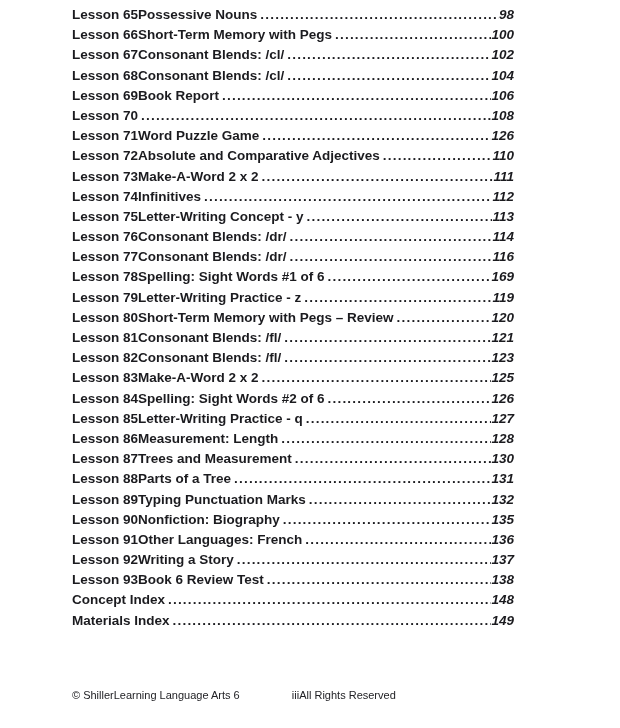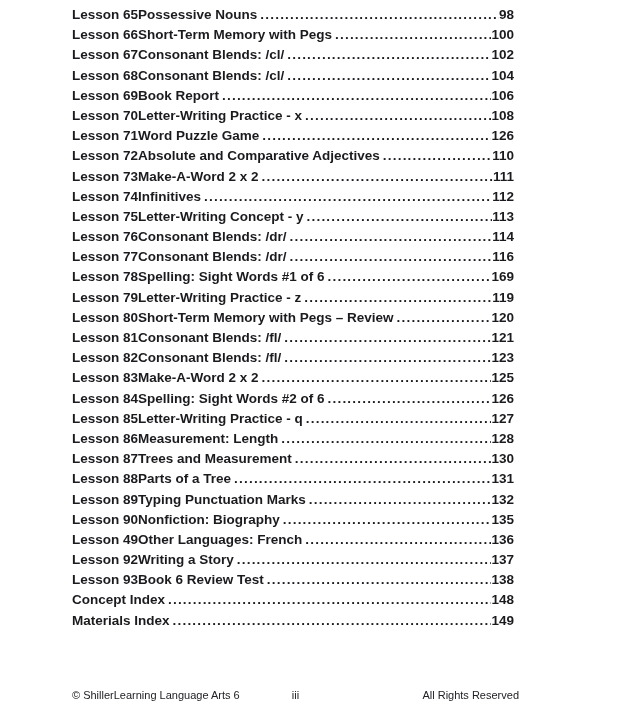--- a/index.html
+++ b/index.html
@@ -44,35 +44,36 @@
   }
   .dots {
     flex: 1 1 auto;
     overflow: hidden;
     letter-spacing: 1.2px;
     padding-left: 3px;
     padding-right: 1px;
   }
   .page-num {
     flex: 0 0 auto;
+    font-style: italic;
   }
   .footer {
     position: absolute;
     left: 72px;
     right: 65px;
     top: 689px;
     display: flex;
     align-items: baseline;
     font-size: 11px;
     font-weight: normal;
     color: #222226;
   }
   .f-left  { flex: 1 1 0; text-align: left; }
   .f-center{ flex: 0 0 auto; text-align: right; }
-  .f-right { flex: 1 1 0; text-align: right; }
+  .f-right { flex: 1 1 0; text-align: left; }
 </style>
 </head>
 <body>
 
 <div class="page">
 
   <div class="toc" id="toc">
     <div class="row">
       <span class="label">Lesson 65</span>
       <span class="title">Possessive Nouns</span>
@@ -103,21 +104,20 @@
 
     <div class="row">
       <span class="label">Lesson 69</span>
       <span class="title">Book Report</span>
       <span class="dots">................................................................................................................................................................</span>
       <span class="page-num">106</span>
     </div>
 
     <div class="row">
       <span class="label">Lesson 70</span>
-      <span class="title">Letter-Writing Practice - x</span>
       <span class="dots">................................................................................................................................................................</span>
       <span class="page-num">108</span>
     </div>
 
     <div class="row">
       <span class="label">Lesson 71</span>
       <span class="title">Word Puzzle Game</span>
       <span class="dots">................................................................................................................................................................</span>
       <span class="page-num">126</span>
     </div>
@@ -249,21 +249,21 @@
     </div>
 
     <div class="row">
       <span class="label">Lesson 90</span>
       <span class="title">Nonfiction: Biography</span>
       <span class="dots">................................................................................................................................................................</span>
       <span class="page-num">135</span>
     </div>
 
     <div class="row">
-      <span class="label">Lesson 49</span>
+      <span class="label">Lesson 91</span>
       <span class="title">Other Languages: French</span>
       <span class="dots">................................................................................................................................................................</span>
       <span class="page-num">136</span>
     </div>
 
     <div class="row">
       <span class="label">Lesson 92</span>
       <span class="title">Writing a Story</span>
       <span class="dots">................................................................................................................................................................</span>
       <span class="page-num">137</span>

